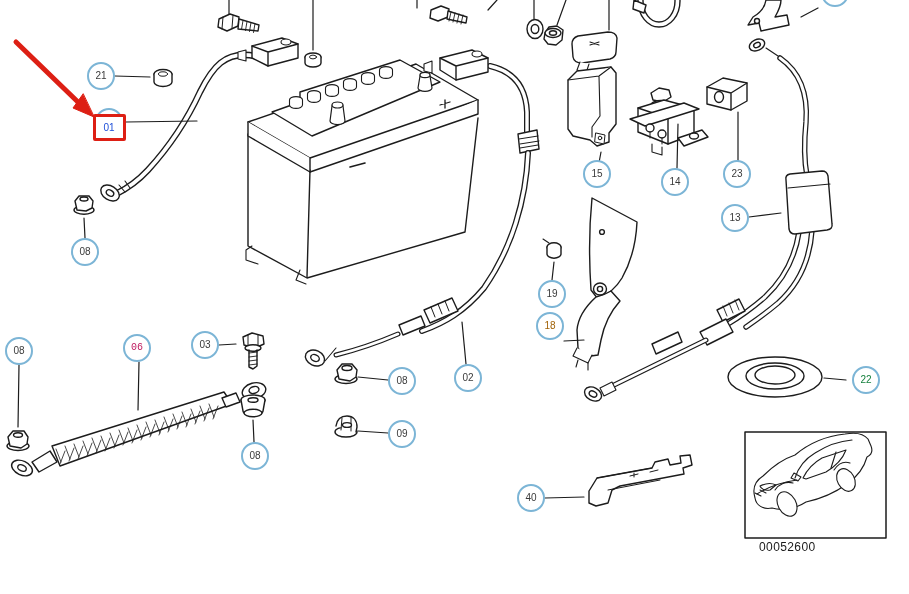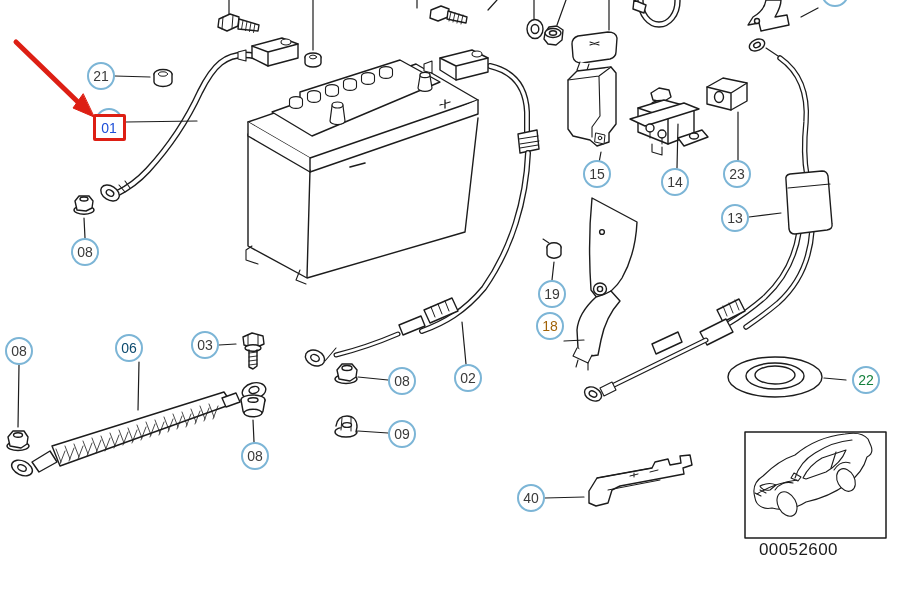--- a/index.html
+++ b/index.html
@@ -1,26 +1,26 @@
 <!DOCTYPE html>
 <html><head>
 <meta charset="utf-8">
 <style>
   html,body{margin:0;padding:0;background:#fff;}
   .stage{position:relative;width:909px;height:594px;background:#ffffff;overflow:hidden;
          font-family:"Liberation Sans",sans-serif;}
   .stage svg{position:absolute;left:0;top:0;z-index:0;}
   .callout{position:absolute;width:28px;height:28px;box-sizing:border-box;border-radius:50%;
            border:2.3px solid #7cb5d6;background:#fff;display:flex;align-items:center;
-           justify-content:center;font-size:14px;line-height:1;color:#3a3a3a;z-index:2;
+           justify-content:center;font-size:10px;line-height:1;color:#3a3a3a;z-index:2;
            cursor:pointer;}
   .callout.box{width:33px;height:27px;border-radius:2px;border:3.4px solid #dd1f14;z-index:3;}
   .ghost{position:absolute;width:28px;height:28px;box-sizing:border-box;border-radius:50%;
          border:2.3px solid #7cb5d6;background:#fff;z-index:1;}
-  .code-label{position:absolute;left:759px;top:540px;font-size:17px;color:#1a1a1a;
+  .code-label{position:absolute;left:759px;top:540px;font-size:12px;color:#1a1a1a;
               letter-spacing:0.4px;z-index:2;}
 </style>
 </head>
 <body>
 
 <div class="stage">
 
 <svg width="909" height="594" viewBox="0 0 909 594" stroke="#1c1c1c" fill="none" stroke-width="1.4" stroke-linecap="round" stroke-linejoin="round">
 
   <g>
@@ -347,21 +347,21 @@
     <polygon points="94,117 73,108 83,94" stroke-width="1"></polygon>
   </g>
 </svg>
 
 <div id="callout-layer">
       <div class="callout" style="color: rgb(58, 58, 58); border-color: rgb(124, 181, 214); left: 87px; top: 62px;">21</div>
       <div class="ghost" style="border-color: rgb(124, 181, 214); left: 95px; top: 108px;"></div>
       <div class="callout box" style="color: #1d4ed8; border-color: rgb(221, 31, 20); left: 92.5px; top: 114px;">01</div>
       <div class="callout" style="color: rgb(58, 58, 58); border-color: rgb(124, 181, 214); left: 71px; top: 238px;">08</div>
       <div class="callout" style="color: rgb(58, 58, 58); border-color: rgb(124, 181, 214); left: 5px; top: 337px;">08</div>
-      <div class="callout" style="color: #0c4a6e; border-color: rgb(124, 181, 214); left: 115px; top: 334px;">06</div>
+      <div class="callout" style="color: #be185d; border-color: rgb(124, 181, 214); left: 123px; top: 334px; font-family: Liberation Mono, monospace;">06</div>
       <div class="callout" style="color: rgb(58, 58, 58); border-color: rgb(124, 181, 214); left: 191px; top: 331px;">03</div>
       <div class="callout" style="color: rgb(58, 58, 58); border-color: rgb(124, 181, 214); left: 241px; top: 442px;">08</div>
       <div class="callout" style="color: rgb(58, 58, 58); border-color: rgb(124, 181, 214); left: 388px; top: 367px;">08</div>
       <div class="callout" style="color: rgb(58, 58, 58); border-color: rgb(124, 181, 214); left: 388px; top: 420px;">09</div>
       <div class="callout" style="color: rgb(58, 58, 58); border-color: rgb(124, 181, 214); left: 454px; top: 364px;">02</div>
       <div class="callout" style="color: rgb(58, 58, 58); border-color: rgb(124, 181, 214); left: 538px; top: 280px;">19</div>
       <div class="callout" style="color: #a16207; border-color: rgb(124, 181, 214); left: 536px; top: 312px;">18</div>
       <div class="callout" style="color: rgb(58, 58, 58); border-color: rgb(124, 181, 214); left: 517px; top: 484px;">40</div>
       <div class="callout" style="color: rgb(58, 58, 58); border-color: rgb(124, 181, 214); left: 583px; top: 160px;">15</div>
       <div class="callout" style="color: rgb(58, 58, 58); border-color: rgb(124, 181, 214); left: 661px; top: 168px;">14</div>

